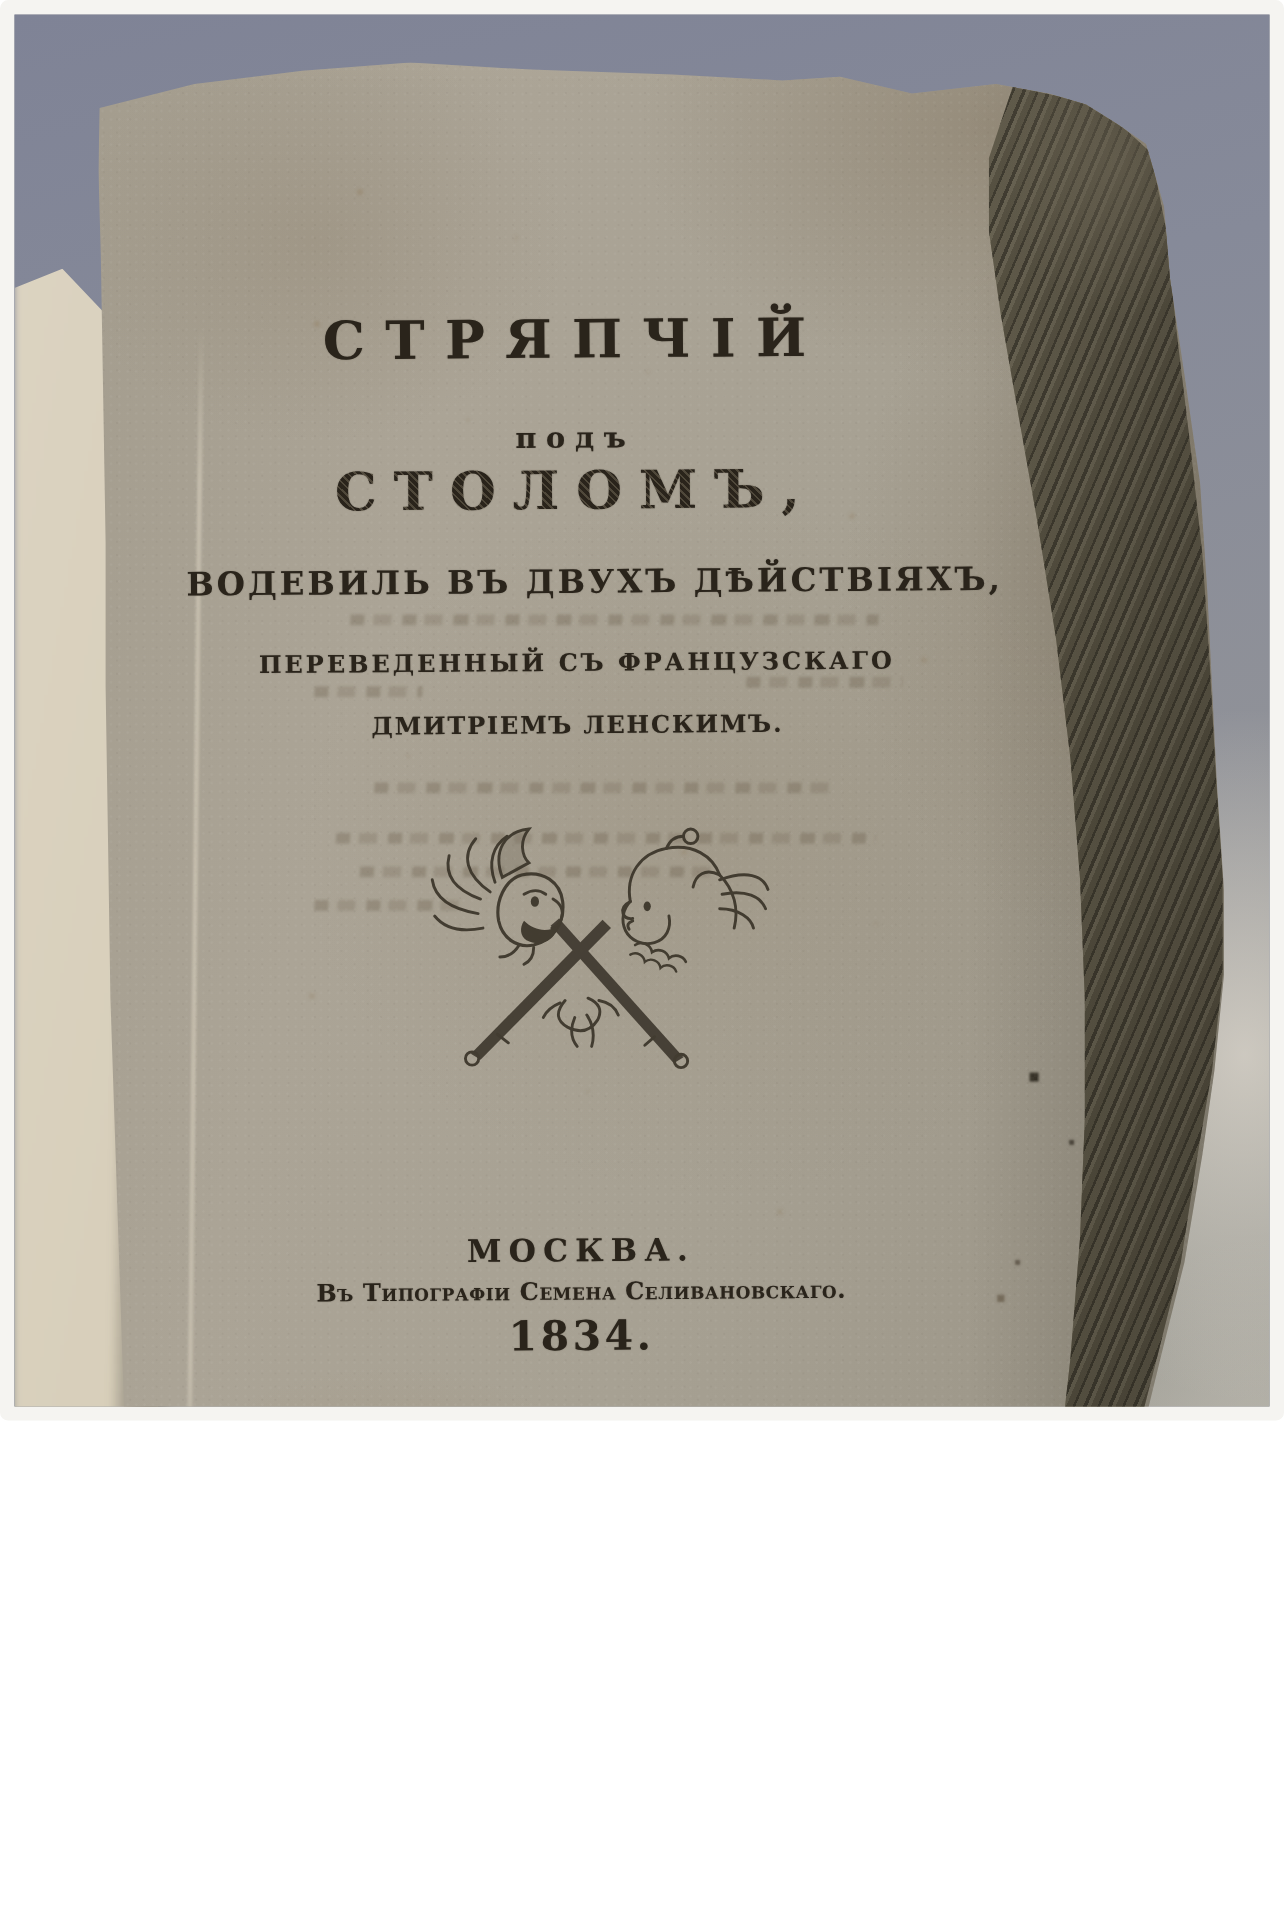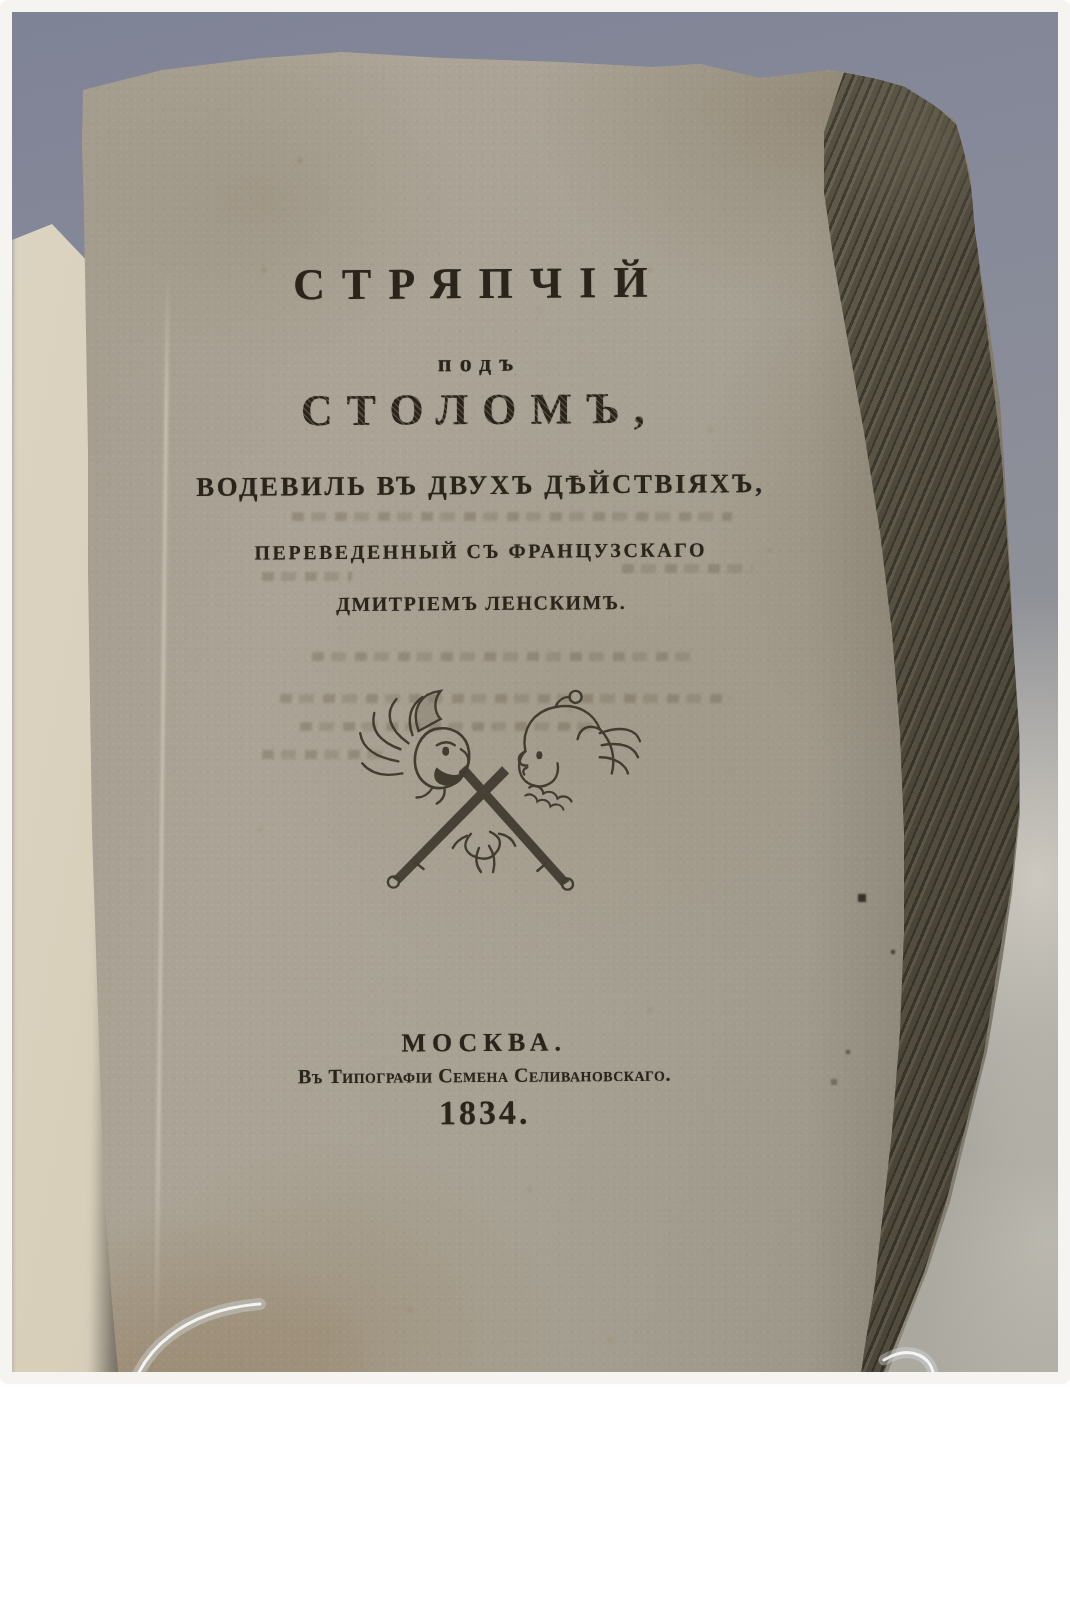--- a/index.html
+++ b/index.html
@@ -1,22 +1,22 @@
 <!DOCTYPE html>
 <html><head>
 <meta charset="utf-8">
 <style>
   * { margin:0; padding:0; box-sizing:border-box; }
   body { background:#ffffff; font-family:"DejaVu Serif", serif; }
 
   .photo-frame{
-    position:relative; width:1070px; height:1384px;
+    position:relative; width:1070px; height:1184px;
     border:12px solid #f5f4f1; border-radius:7px;
     box-shadow: inset 0 0 0 1px rgba(125,127,138,.55);
-    overflow:hidden; background:#8d909c;font-family:Liberation Serif, serif;
+    overflow:hidden; background:#8d909c;
   }
   .photo{ position:absolute; left:0; top:0; width:1046px; height:1576px; overflow:hidden; }
   .layer{ position:absolute; inset:0; }
 
   
   .wall{
     background:
       radial-gradient(300px 400px at 98% 55%, rgba(222,216,206,.75), rgba(222,216,206,0) 72%),
       radial-gradient(200px 300px at 99% 78%, rgba(205,200,190,.5), rgba(205,200,190,0) 70%),
       linear-gradient(168deg,#7f8396 0%, #868a99 22%, #8f9198 45%, #9a9a94 62%, #a8a69d 80%, #b2afa6 100%);

